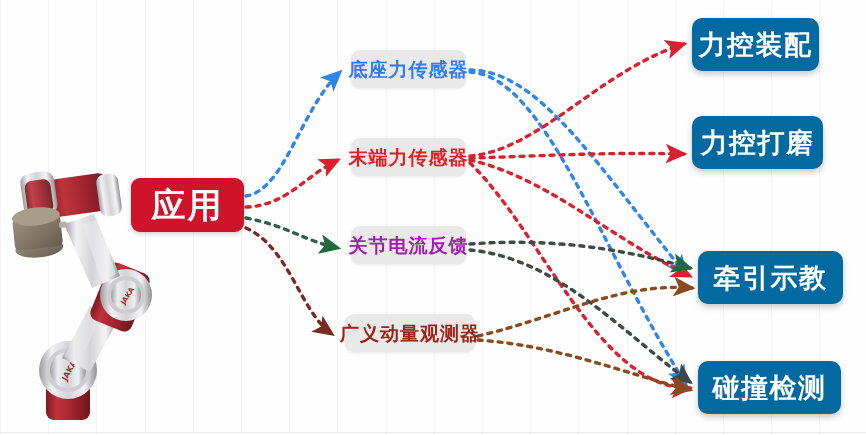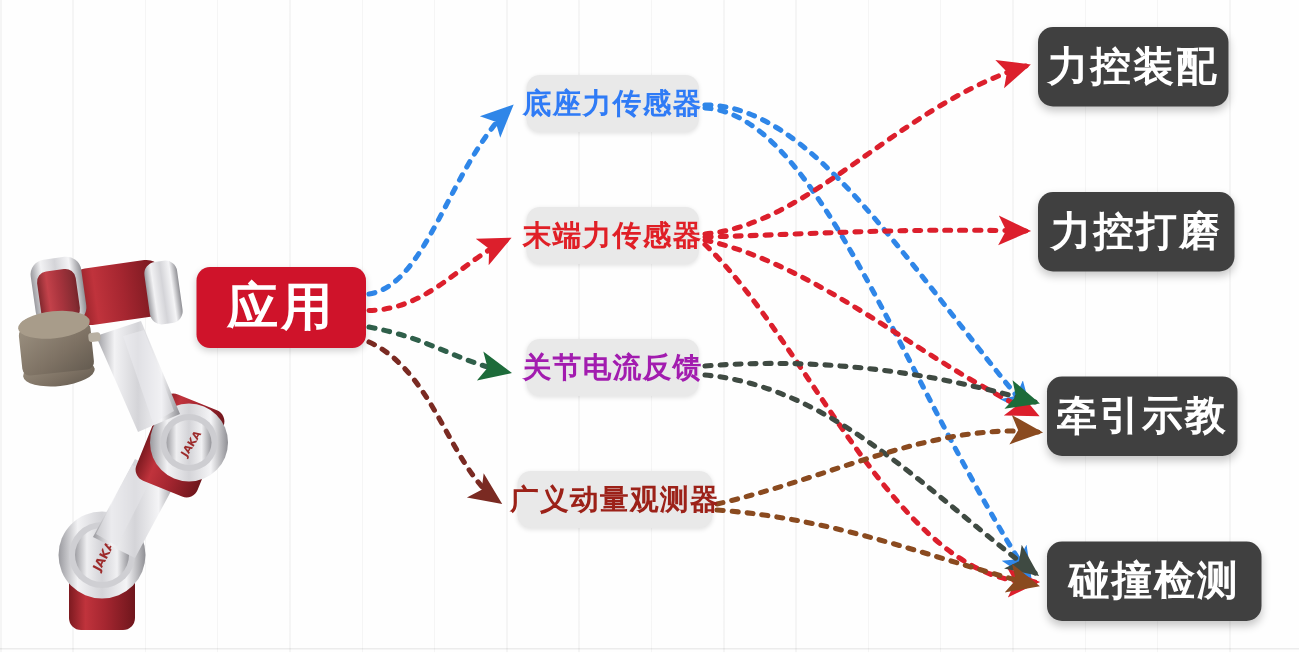--- a/index.html
+++ b/index.html
@@ -23,21 +23,21 @@
   .node.app{
     background:#cf132a;border-radius:9px;color:#ffffff;
     font-size:34px;font-weight:bold;letter-spacing:2px;
     box-shadow:0 2px 5px rgba(0,0,0,0.18);
   }
   .node.mid{
     background:#e9e9e9;border-radius:9px;font-size:19px;font-weight:bold;letter-spacing:1px;
     box-shadow:0 1px 3px rgba(0,0,0,0.10);
   }
   .node.out{
-    background:#404040;border-radius:10px;color:#ffffff;
+    background:#0369a1;border-radius:10px;color:#ffffff;
     font-size:27px;font-weight:bold;letter-spacing:1.5px;
     box-shadow:0 3px 6px rgba(0,0,0,0.22);
   }
 
   
   .robot{position:absolute;left:2px;top:158px;width:150px;height:262px;}
 </style>
 </head>
 <body>
 
@@ -167,25 +167,25 @@
   </div>
 
   <div class="node mid" style="left:345px;top:314px;width:130px;height:38px;color:#9c2118;justify-content:center;">
     <span>广义动量观测器</span>
   </div>
 
   <div class="node out" style="left:692px;top:18px;width:127px;height:53px;">
     <span>力控装配</span>
   </div>
 
-  <div class="node out" style="left:692px;top:128px;width:131px;height:53px;">
+  <div class="node out" style="left:692px;top:116px;width:131px;height:53px;">
     <span>力控打磨</span>
   </div>
 
-  <div class="node out" style="left:698px;top:251px;width:127px;height:53px;">
+  <div class="node out" style="left:698px;top:251px;width:145px;height:53px;">
     <span>牵引示教</span>
   </div>
 
   <div class="node out" style="left:698px;top:361px;width:143px;height:53px;">
     <span>碰撞检测</span>
   </div>
 
 </div>
 
 </body></html>

